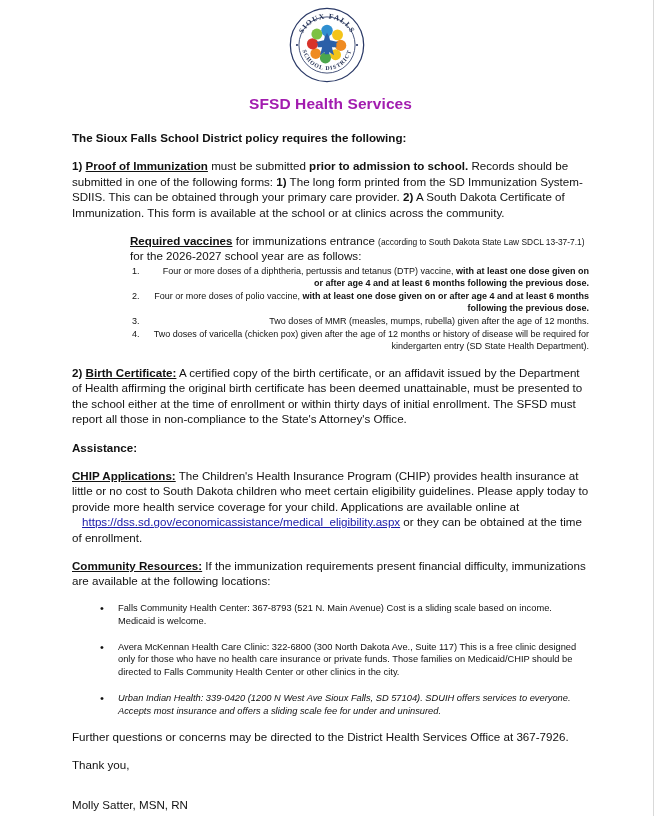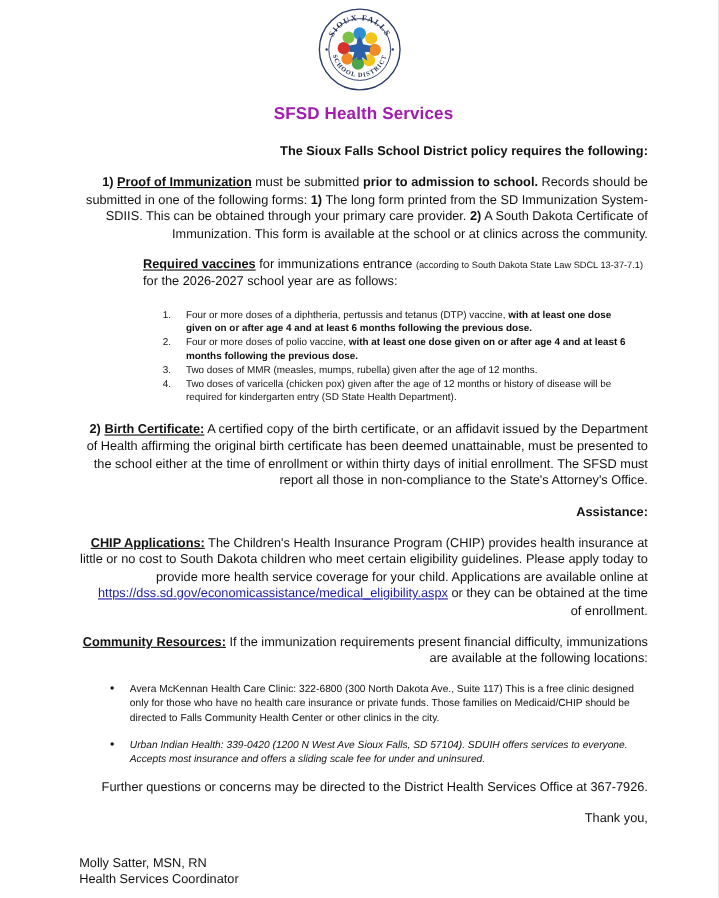--- a/index.html
+++ b/index.html
@@ -44,45 +44,46 @@
     font-size: 15.5px;
     font-weight: bold;
     letter-spacing: 0.1px;
     margin: 0 0 17px 0;
     color: #a21caf;
   }
   p.body-text {
     font-size: 11.6px;
     line-height: 1.33;
     margin: 0 0 13px 0;
-    text-align: right;
+    text-align: left;
     color: #111111;
   }
   .tight { margin-bottom: 0; }
   b, strong { font-weight: bold; }
   .heading-run { font-weight: bold; text-decoration: underline; }
 
   
   .vaccine-block {
     margin: 0 0 13px 0;
     padding-left: 58px;
   }
   .vaccine-intro {
     font-size: 11.6px;
     line-height: 1.33;
     margin: 0 0 1px 0;
   }
   .small-paren {
     font-size: 8.4px;
   }
   ol.vaccine-list {
-    margin: 16px;
+    margin: 0;
     padding: 0;
     list-style: none;
     counter-reset: vax;
+    text-align: right;
   }
   ol.vaccine-list > li {
     counter-increment: vax;
     position: relative;
     padding-left: 23px;
     font-size: 9.0px;
     line-height: 1.36;
     margin: 0 0 0.5px 0;
   }
   ol.vaccine-list > li::before {
@@ -201,20 +202,21 @@
 
     <p class="body-text">
       <span class="heading-run">CHIP Applications:</span><span> The Children's Health Insurance Program (CHIP) provides health insurance at little or no cost to South Dakota children who meet certain eligibility guidelines. Please apply today to provide more health service coverage for your child. Applications are available online at </span><a class="link" href="#">https://dss.sd.gov/economicassistance/medical_eligibility.aspx</a><span> or they can be obtained at the time of enrollment.</span>
     </p>
 
     <p class="body-text tight">
       <span class="heading-run">Community Resources:</span><span> If the immunization requirements present financial difficulty, immunizations are available at the following locations:</span>
     </p>
 
     <ul class="resource-list">
+      <li>Falls Community Health Center: 367-8793 (521 N. Main Avenue) Cost is a sliding scale based on income. Medicaid is welcome.</li>
       <li>Avera McKennan Health Care Clinic: 322-6800 (300 North Dakota Ave., Suite 117) This is a free clinic designed only for those who have no health care insurance or private funds. Those families on Medicaid/CHIP should be directed to Falls Community Health Center or other clinics in the city.</li>
       <li>Urban Indian Health: 339-0420 (1200 N West Ave Sioux Falls, SD 57104). SDUIH offers services to everyone. Accepts most insurance and offers a sliding scale fee for under and uninsured.</li>
     </ul>
 
     <p class="body-text">Further questions or concerns may be directed to the District Health Services Office at 367-7926.</p>
 
     <p class="body-text">Thank you,</p>
 
     <div class="spacer-sm"></div>
 

